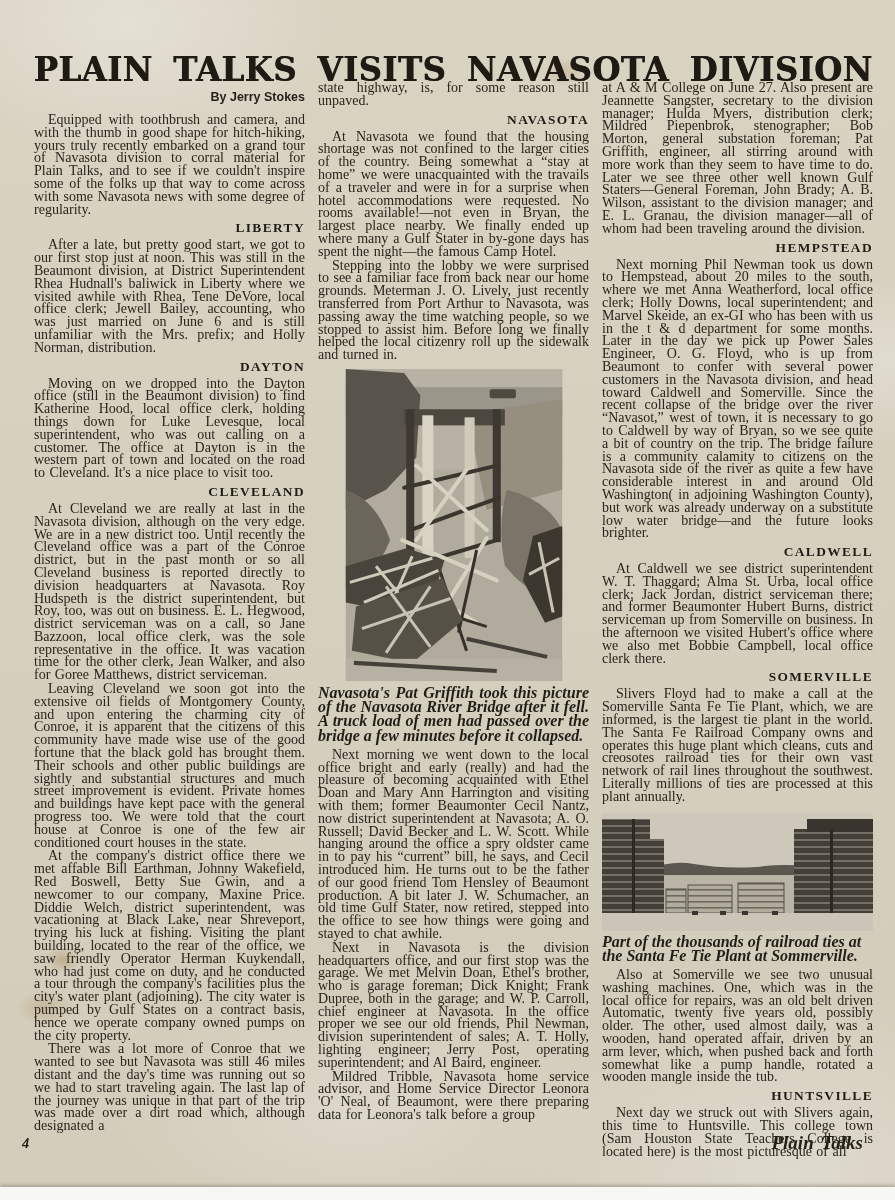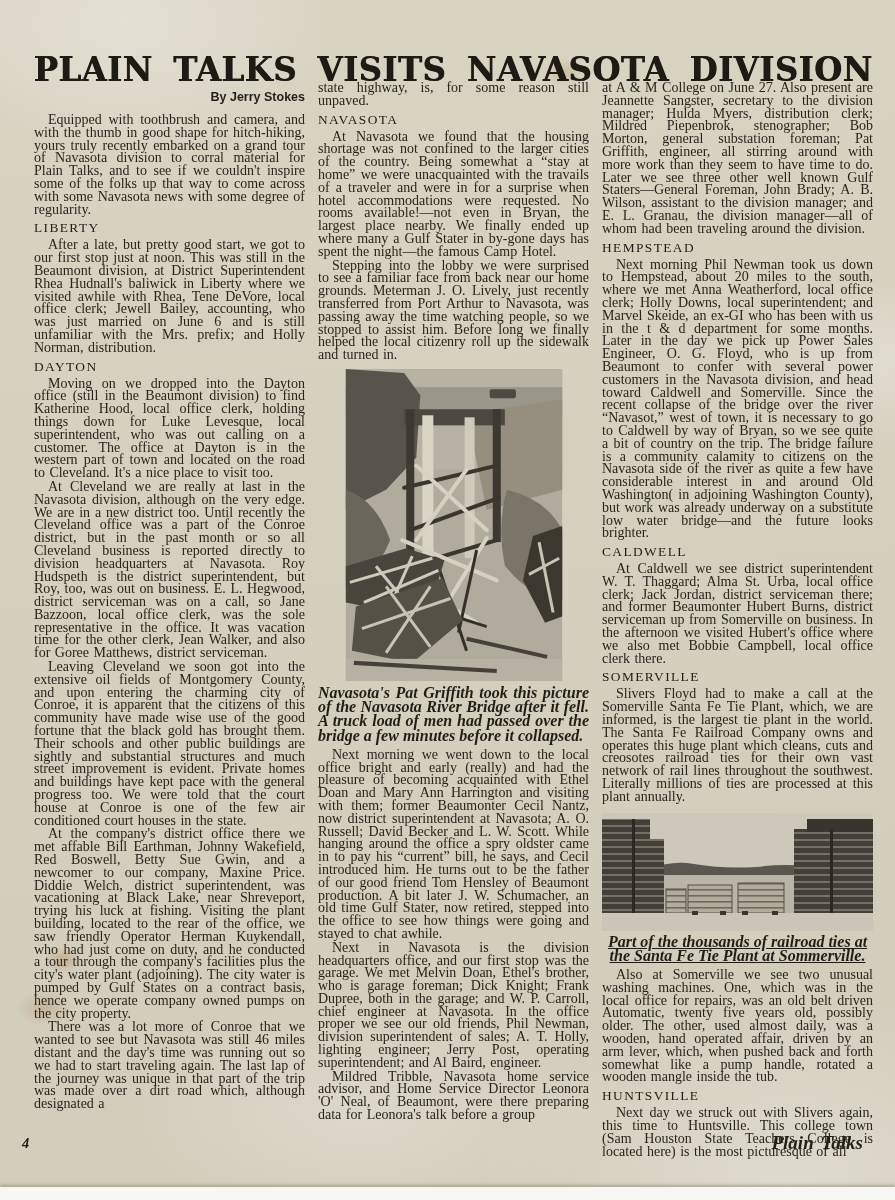--- a/index.html
+++ b/index.html
@@ -20,28 +20,28 @@
   .title {
     font-family:"DejaVu Serif", serif; font-weight:bold; font-size:33px; line-height:36px;
     letter-spacing:0.5px; word-spacing:9px; white-space:nowrap; color:#1e1a14;
     transform-origin:center; text-shadow:0.6px 0 0 #1e1a14;
   }
   .cols { position:absolute; top:82px; left:34px; display:flex; gap:13px; }
   .col { width:271px; }
   .byline { text-align:right; font-family:"Liberation Sans", sans-serif; font-weight:bold; font-size:12.5px; margin:8px 0 10px; color:#241f18; }
   .para { font-size:14px; line-height:12.8px; text-align:justify; text-indent:14px; margin:0 0 1px; word-spacing:1px; }
   .para.noind { text-indent:0; }
-  .sec { text-align:left; font-size:13.4px; font-weight:normal; letter-spacing:1.4px; margin:4px 0 3px; color:#201c15; font-family:"Liberation Serif", serif; }
+  .sec { text-align:right; font-size:13.4px; font-weight:bold; letter-spacing:1.4px; margin:4px 0 3px; color:#201c15; font-family:"Liberation Serif", serif; }
   .figure { display:block; }
   .figure.bridge { width:218px; margin:7px auto 5px; }
   .figure.ties { width:271px; margin:9px 0 4px; }
   .figure svg { display:block; }
   .cap { font-size:16px; line-height:14.2px; font-weight:bold; font-style:italic; color:#221e17; margin:1px 0 6px; }
   .cap.just { text-align:justify; }
-  .cap.center { text-align:center;text-decoration:underline; }
+  .cap.center { text-align:left; }
   .pageno { position:absolute; left:22px; bottom:48px; font-weight:bold; font-style:italic; font-size:14.5px; color:#241f18; }
   .brand { position:absolute; right:32px; bottom:46px; font-weight:bold; font-style:italic; font-size:19px; word-spacing:3px; color:#241f18;margin-left:30px; }
   .scan-bottom { position:absolute; left:0; right:0; bottom:0; height:13px; background:#f7f7f4; box-shadow:0 -2px 3px rgba(90,85,70,0.35); }
 </style>
 </head>
 <body>
 
 <div class="page">
 
   <div class="title-row">
@@ -50,20 +50,21 @@
 
   <div class="cols">
 
     <div class="col">
       <div class="byline">By Jerry Stokes</div>
       <p class="para">Equipped with toothbrush and camera, and with the thumb in good shape for hitch-hiking, yours truly recently embarked on a grand tour of Navasota division to corral material for Plain Talks, and to see if we couldn't inspire some of the folks up that way to come across with some Navasota news with some degree of regularity.</p>
       <h2 class="sec">LIBERTY</h2>
       <p class="para">After a late, but pretty good start, we got to our first stop just at noon. This was still in the Beaumont division, at District Superintendent Rhea Hudnall's baliwick in Liberty where we visited awhile with Rhea, Tene DeVore, local office clerk; Jewell Bailey, accounting, who was just married on June 6 and is still unfamiliar with the Mrs. prefix; and Holly Norman, distribution.</p>
       <h2 class="sec">DAYTON</h2>
       <p class="para">Moving on we dropped into the Dayton office (still in the Beaumont division) to find Katherine Hood, local office clerk, holding things down for Luke Levesque, local superintendent, who was out calling on a customer. The office at Dayton is in the western part of town and located on the road to Cleveland. It's a nice place to visit too.</p>
+      <h2 class="sec">CLEVELAND</h2>
       <p class="para">At Cleveland we are really at last in the Navasota division, although on the very edge. We are in a new district too. Until recently the Cleveland office was a part of the Conroe district, but in the past month or so all Cleveland business is reported directly to division headquarters at Navasota. Roy Hudspeth is the district superintendent, but Roy, too, was out on business. E. L. Hegwood, district serviceman was on a call, so Jane Bazzoon, local office clerk, was the sole representative in the office. It was vacation time for the other clerk, Jean Walker, and also for Goree Matthews, district serviceman.</p>
       <p class="para">Leaving Cleveland we soon got into the extensive oil fields of Montgomery County, and upon entering the charming city of Conroe, it is apparent that the citizens of this community have made wise use of the good fortune that the black gold has brought them. Their schools and other public buildings are sightly and substantial structures and much street improvement is evident. Private homes and buildings have kept pace with the general progress too. We were told that the court house at Conroe is one of the few air conditioned court houses in the state.</p>
       <p class="para">At the company's district office there we met affable Bill Earthman, Johnny Wakefield, Red Boswell, Betty Sue Gwin, and a newcomer to our company, Maxine Price. Diddie Welch, district superintendent, was vacationing at Black Lake, near Shreveport, trying his luck at fishing. Visiting the plant building, located to the rear of the office, we saw friendly Operator Herman Kuykendall, who had just come on duty, and he conducted a tour through the company's facilities plus the city's water plant (adjoining). The city water is pumped by Gulf States on a contract basis, hence we operate company owned pumps on the city property.</p>
       <p class="para">There was a lot more of Conroe that we wanted to see but Navasota was still 46 miles distant and the day's time was running out so we had to start traveling again. The last lap of the journey was unique in that part of the trip was made over a dirt road which, although designated a</p>
     </div>
 
     <div class="col">
       <p class="para noind">state highway, is, for some reason still unpaved.</p>
       <h2 class="sec">NAVASOTA</h2>
       <p class="para">At Navasota we found that the housing shortage was not confined to the larger cities of the country. Being somewhat a “stay at home” we were unacquainted with the travails of a traveler and were in for a surprise when hotel accommodations were requested. No rooms available!—not even in Bryan, the largest place nearby. We finally ended up where many a Gulf Stater in by-gone days has spent the night—the famous Camp Hotel.</p>

